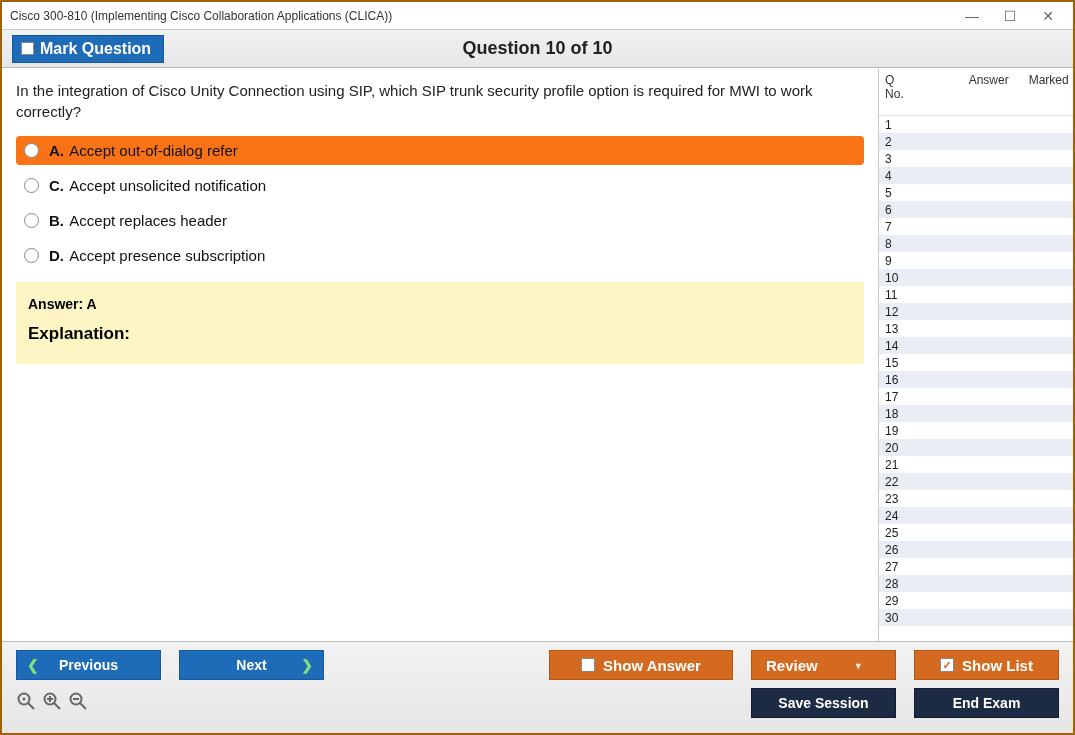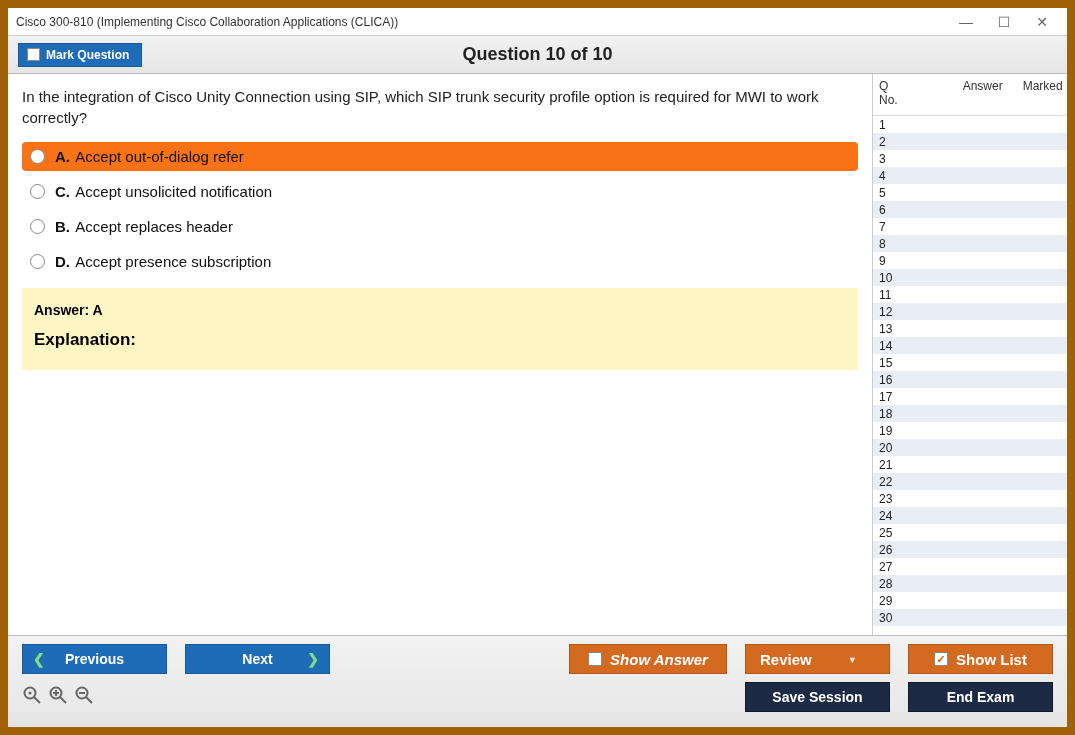--- a/index.html
+++ b/index.html
@@ -1,36 +1,36 @@
 <!DOCTYPE html>
 <html><head>
 <meta charset="utf-8">
 <style>
 * { box-sizing: border-box; margin: 0; padding: 0; }
 body { font-family: Arial, sans-serif; background: #fff; }
-.window { width: 1075px; height: 735px; border: 8px solid #a16207; background: #fff; display: flex; flex-direction: column; position: relative; }
+.window { width: 1075px; height: 735px; border: 2px solid #a16207; background: #fff; display: flex; flex-direction: column; position: relative; }
 .titlebar { height: 28px; display: flex; align-items: center; padding: 0 8px; border-bottom: 1px solid #ccc; font-size: 12px; color: #333; }
 .titlebar-controls { margin-left: auto; display: flex; gap: 20px; padding-right: 8px; }
 .titlebar-controls span { color: #666; cursor: pointer; font-size: 14px; display:inline-flex; align-items:center; justify-content:center; width:18px; height:18px;}
 .header-bar { height: 38px; background: linear-gradient(#f2f2f2,#e6e6e6); border-bottom: 1px solid #bbb; display: flex; align-items: center; padding: 0 10px; position: relative; }
-.mark-btn { background: #1e6bb8; color: #fff; font-weight: bold; font-size: 12px; border: 1px solid #155a9c; padding: 4px 12px 4px 8px; display: flex; align-items: center; gap: 6px; cursor: pointer; }
+.mark-btn { background: #1e6bb8; color: #fff; font-weight: bold; font-size: 16px; border: 1px solid #155a9c; padding: 4px 12px 4px 8px; display: flex; align-items: center; gap: 6px; cursor: pointer; }
 .mark-btn .cb { width: 13px; height: 13px; background: #fff; border: 1px solid #888; }
 .qtitle { position: absolute; left: 0; right: 0; text-align: center; font-size: 18px; font-weight: bold; color: #222; pointer-events: none; }
 .body { flex: 1; display: flex; overflow: hidden; }
 .main { flex: 1; padding: 12px 14px; overflow: auto; }
 .qtext { font-size: 15px; color: #222; line-height: 1.4; margin-bottom: 14px; }
 .choice { display: flex; align-items: center; gap: 10px; font-size: 15px; color: #111; padding: 6px 8px; border-radius: 4px; margin-bottom: 6px; cursor: pointer; }
 .choice .radio { width: 15px; height: 15px; border: 1.5px solid #888; border-radius: 50%; flex-shrink: 0; background:#fff; }
 .choice .letter { font-weight: bold; margin-right: 2px; }
 .choice.selected { background: #f97316; }
 .answer-box { background: #fdf6c4; padding: 14px 12px 20px 12px; margin-top: 12px; }
 .answer-box .ans { font-weight: bold; font-size: 14px; margin-bottom: 12px; }
 .answer-box .expl { font-weight: bold; font-size: 17px; }
 .sidebar { width: 195px; border-left: 1px solid #ccc; display: flex; flex-direction: column; font-size: 12px; }
-.side-head { display: flex; padding: 5px 6px 8px 6px; color: #333; font-size: 12px; border-bottom: 1px solid #ddd; gap: 20px; }
+.side-head { display: flex; padding: 5px 6px 14px 6px; color: #333; font-size: 12px; border-bottom: 1px solid #ddd; gap: 20px; }
 .side-head .c1 { width: 48px; }
 .side-head .c2 { flex: 1; margin-left: 45px; }
 .side-head .c3 { width: 50px; }
 .side-body { flex: 1; overflow-y: scroll; position: relative; }
 .qrow { display: flex; padding: 0 6px; height: 17px; align-items: center; color: #222; cursor: pointer; }
 .qrow:nth-child(even) { background: #e8eef3; }
 .qrow .c1 { width: 48px; }
 .footer { height: 92px; border-top: 1px solid #bbb; background: linear-gradient(#f2f2f2,#e6e6e6); padding: 8px 14px; display: flex; flex-direction: column; gap: 8px; }
 .footer .row1 { display: flex; align-items: center; }
 .nav-btn { background: #1e6bb8; color: #fff; font-weight: bold; font-size: 14px; border: 1px solid #155a9c; width: 145px; height: 30px; display: flex; align-items: center; justify-content: center; gap: 10px; cursor: pointer; position:relative; }
@@ -38,21 +38,21 @@
 .nav-btn .chev-right{ position:absolute; right:10px; color:#7fe07f; font-weight:bold;}
 .orange-btn { background: #d36a1f; color: #fff; font-weight: bold; font-size: 15px; border: 1px solid #b0571a; height: 30px; display: flex; align-items: center; justify-content: center; gap: 8px; cursor: pointer; padding: 0 14px; }
 .orange-btn .cb { width: 14px; height: 14px; background: #fff; border: 1px solid #888; display:inline-flex; align-items:center; justify-content:center; color:#d36a1f; font-size:11px; font-weight:bold;}
 .dark-btn { background: #1c2a44; color: #fff; font-weight: bold; font-size: 14px; border: 1px solid #111a2e; height: 30px; display: flex; align-items: center; justify-content: center; cursor: pointer; padding: 0 14px; }
 .btn-gap { width: 18px; }
 .spacer { flex: 1; }
 .zoom-row { display: flex; gap: 6px; color: #666; }
 .zoom-row span { cursor: pointer; font-size: 18px; }
 .row1 > * { margin-right: 0; }
 .w145 { width: 145px; }
-.w155 { width: 158px; font-style: italic; }
+.w155 { width: 184px; }
 .drop-caret{ font-size:10px; margin-left:30px; opacity:0.85;}
 </style>
 </head>
 <body>
 
 <div class="window">
 
   <div class="titlebar">
     <span>Cisco 300-810 (Implementing Cisco Collaboration Applications (CLICA))</span>
     <div class="titlebar-controls">

